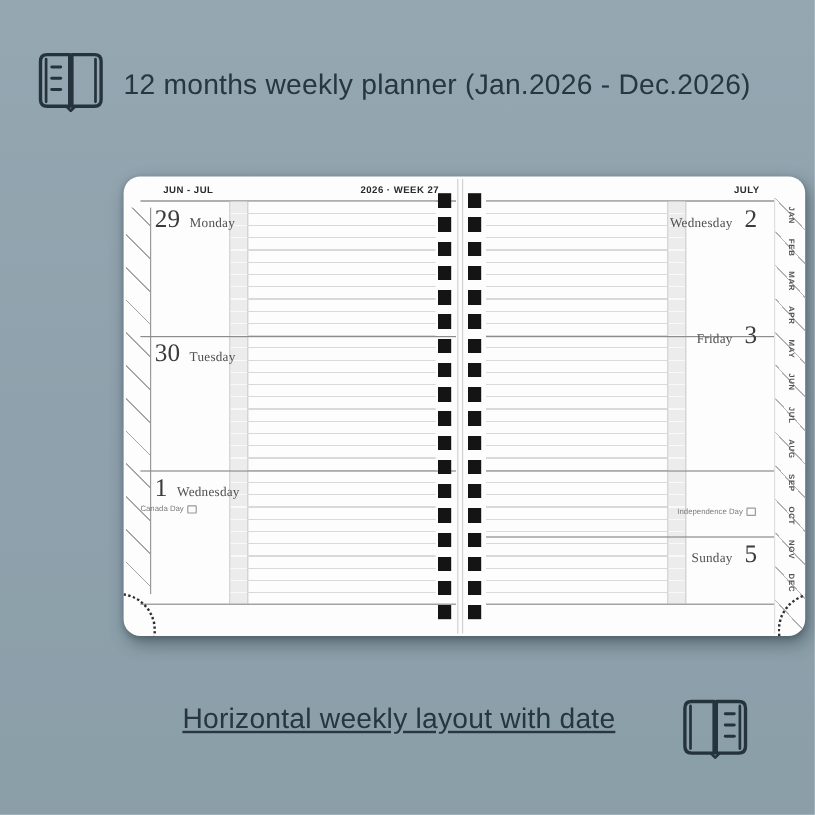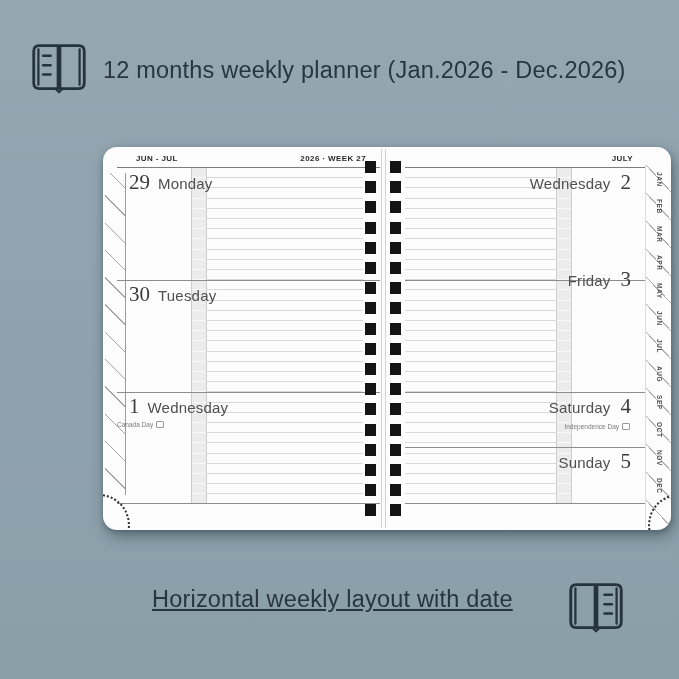--- a/index.html
+++ b/index.html
@@ -49,21 +49,21 @@
   #shade-left{left:88px;}
   #shade-right{left:453px;}
 
   .divider{position:absolute;height:1px;background:#8d8d8d;}
   .div-l{left:14px;width:263px;}
   .div-r{left:302px;width:240px;}
 
   .date-cell{position:absolute;display:flex;align-items:baseline;white-space:nowrap;}
   .date-cell.right{left:430px;width:105px;justify-content:flex-end;padding-right:7px;box-sizing:border-box;}
   .date-num{font-family:"Liberation Serif","DejaVu Serif",serif;font-size:21px;color:#3b3b3b;line-height:1;}
-  .day-name{font-size:15px;color:#4f4f4f;letter-spacing:.2px;}
+  .day-name{font-size:11px;color:#4f4f4f;letter-spacing:.2px;font-family:Liberation Serif, serif;}
   .date-cell.left .date-num{margin-right:8px;}
   .date-cell.right .day-name{margin-right:10px;}
 
   .holiday{position:absolute;font-size:6.5px;color:#7a7a7a;display:flex;align-items:center;white-space:nowrap;}
   #holiday-left{left:14px;top:274px;}
   #holiday-right{left:430px;width:105px;top:276px;justify-content:flex-end;padding-right:8px;box-sizing:border-box;}
   .flag-box{width:6px;height:5px;border:1px solid #9a9a9a;border-radius:1px;display:inline-block;margin-left:3px;}
 
   .gutter-line{position:absolute;top:2px;height:379px;width:1px;background:#d2d2d2;}
   #gutter-a{left:278px;}
@@ -145,24 +145,20 @@
   </div>
 
   <div class="date-cell right" style="top:25px">
     <span class="day-name">Wednesday</span>
     <span class="date-num">2</span>
   </div>
   <div class="date-cell right" style="top:122px">
     <span class="day-name">Friday</span>
     <span class="date-num">3</span>
   </div>
-  <div class="date-cell right" style="top:249px">
-    <span class="day-name">Saturday</span>
-    <span class="date-num">4</span>
-  </div>
   <div id="holiday-right" class="holiday">
     <span>Independence Day</span>
     <span class="flag-box"></span>
   </div>
   <div class="date-cell right" style="top:304px">
     <span class="day-name">Sunday</span>
     <span class="date-num">5</span>
   </div>
 
   <div id="gutter-a" class="gutter-line"></div>

